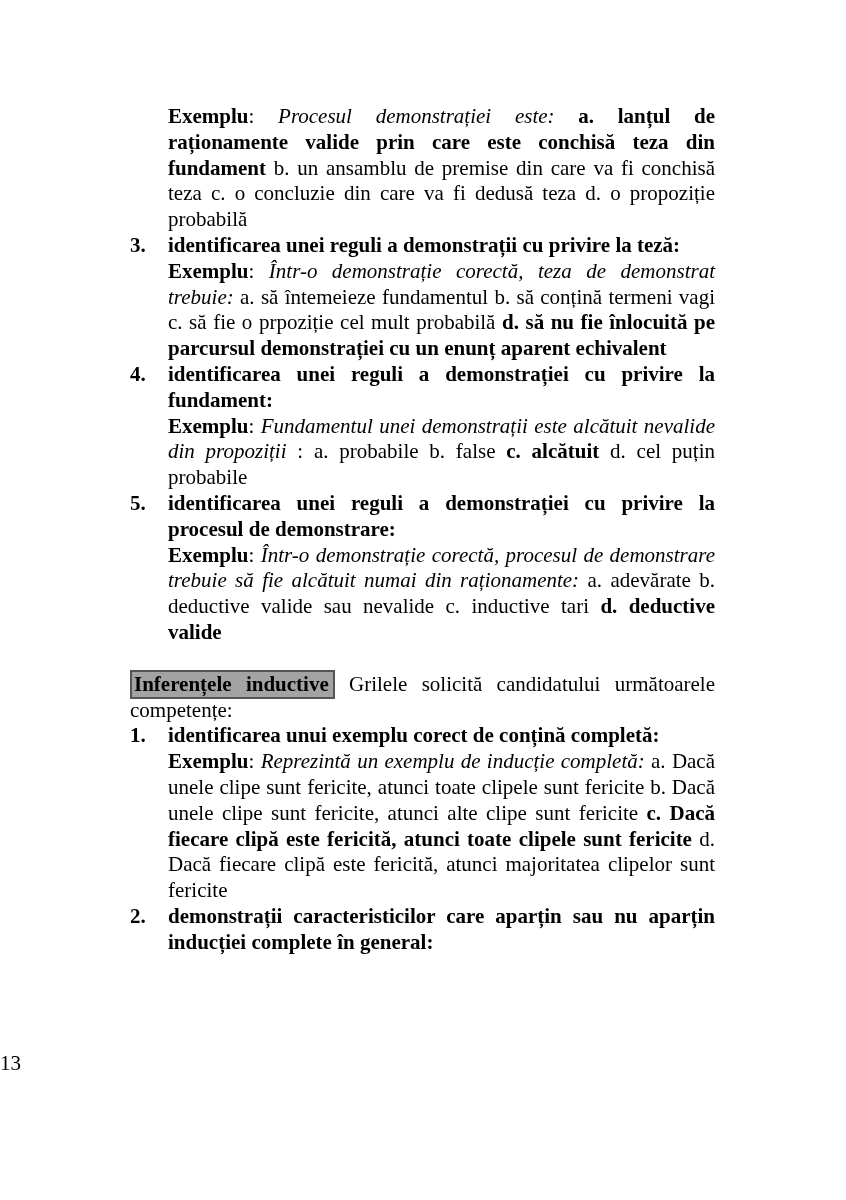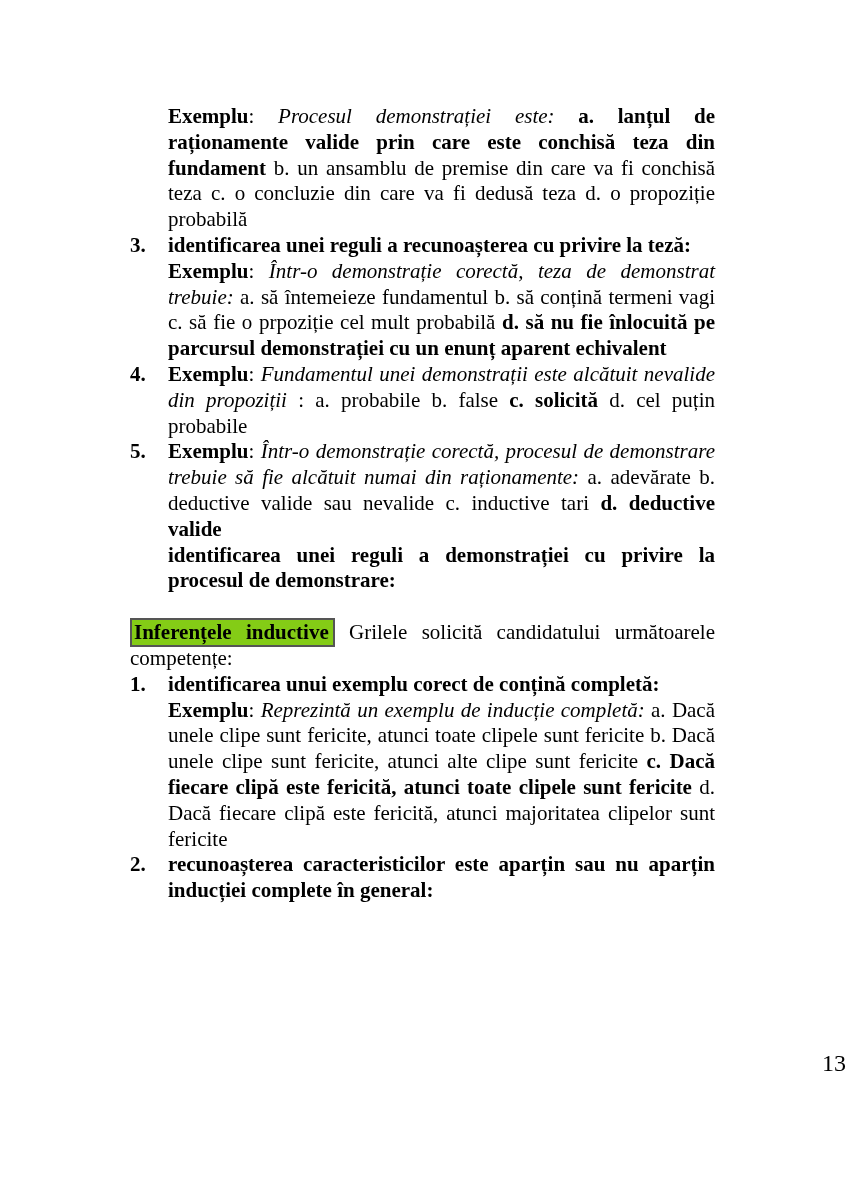--- a/index.html
+++ b/index.html
@@ -46,77 +46,78 @@
     min-width: 0;
   }
   .intro-para {
     margin-top: 26px;
   }
   .run-normal { font-weight: normal; font-style: normal; }
   .run-bold { font-weight: bold; font-style: normal; }
   .run-italic { font-style: italic; font-weight: normal; }
   .run-boxed {
     font-weight: bold;
-    background: #84cc16;
+    background: #a3a3a3;
     border: 2px solid #555555;
     padding: 0 4px 1px 2px;
   }
   .page-number {
     position: absolute;
     left: 0;
     top: 1051px;
     width: 100%;
-    text-align: right;
-    font-size: 24px;
+    text-align: left;
+    font-size: 21px;
   }
 </style>
 </head>
 <body>
 
 <div class="page">
   <div class="content">
 
     <p class="para hang"><span class="run-bold">Exemplu</span><span class="run-normal">: </span><span class="run-italic">Procesul demonstrației este: </span><span class="run-bold">a. lanțul de raționamente valide prin care este conchisă teza din fundament</span><span class="run-normal"> b. un ansamblu de premise din care va fi conchisă teza c. o concluzie din care va fi dedusă teza d. o propoziție probabilă</span></p>
 
     <div class="list-item">
       <span class="list-num">3.</span>
       <div class="list-body">
-        <p class="para"><span class="run-bold">identificarea unei reguli a recunoașterea cu privire la teză:</span></p>
+        <p class="para"><span class="run-bold">identificarea unei reguli a demonstrații cu privire la teză:</span></p>
         <p class="para"><span class="run-bold">Exemplu</span><span class="run-normal">: </span><span class="run-italic">Într-o demonstrație corectă, teza de demonstrat trebuie: </span><span class="run-normal">a. să întemeieze fundamentul b. să conțină termeni vagi c. să fie o prpoziție cel mult probabilă </span><span class="run-bold">d. să nu fie înlocuită pe parcursul demonstrației cu un enunț aparent echivalent</span></p>
       </div>
     </div>
 
     <div class="list-item">
       <span class="list-num">4.</span>
       <div class="list-body">
-        <p class="para"><span class="run-bold">Exemplu</span><span class="run-normal">: </span><span class="run-italic">Fundamentul unei demonstrații este alcătuit nevalide din propoziții</span><span class="run-normal"> : a. probabile b. false </span><span class="run-bold">c. solicită</span><span class="run-normal"> d. cel puțin probabile</span></p>
+        <p class="para"><span class="run-bold">identificarea unei reguli a demonstrației cu privire la fundament:</span></p>
+        <p class="para"><span class="run-bold">Exemplu</span><span class="run-normal">: </span><span class="run-italic">Fundamentul unei demonstrații este alcătuit nevalide din propoziții</span><span class="run-normal"> : a. probabile b. false </span><span class="run-bold">c. alcătuit</span><span class="run-normal"> d. cel puțin probabile</span></p>
       </div>
     </div>
 
     <div class="list-item">
       <span class="list-num">5.</span>
       <div class="list-body">
+        <p class="para"><span class="run-bold">identificarea unei reguli a demonstrației cu privire la procesul de demonstrare:</span></p>
         <p class="para"><span class="run-bold">Exemplu</span><span class="run-normal">: </span><span class="run-italic">Într-o demonstrație corectă, procesul de demonstrare trebuie să fie alcătuit numai din raționamente: </span><span class="run-normal">a. adevărate b. deductive valide sau nevalide c. inductive tari </span><span class="run-bold">d. deductive valide</span></p>
-        <p class="para"><span class="run-bold">identificarea unei reguli a demonstrației cu privire la procesul de demonstrare:</span></p>
       </div>
     </div>
 
     <p class="para intro-para"><span class="run-boxed">Inferențele inductive</span><span class="run-normal"> Grilele solicită candidatului următoarele competențe:</span></p>
 
     <div class="list-item">
       <span class="list-num">1.</span>
       <div class="list-body">
         <p class="para"><span class="run-bold">identificarea unui exemplu corect de conțină completă:</span></p>
         <p class="para"><span class="run-bold">Exemplu</span><span class="run-normal">: </span><span class="run-italic">Reprezintă un exemplu de inducție completă: </span><span class="run-normal">a. Dacă unele clipe sunt fericite, atunci toate clipele sunt fericite b. Dacă unele clipe sunt fericite, atunci alte clipe sunt fericite </span><span class="run-bold">c. Dacă fiecare clipă este fericită, atunci toate clipele sunt fericite</span><span class="run-normal"> d. Dacă fiecare clipă este fericită, atunci majoritatea clipelor sunt fericite</span></p>
       </div>
     </div>
 
     <div class="list-item">
       <span class="list-num">2.</span>
       <div class="list-body">
-        <p class="para"><span class="run-bold">recunoașterea caracteristicilor este aparțin sau nu aparțin inducției complete în general:</span></p>
+        <p class="para"><span class="run-bold">demonstrații caracteristicilor care aparțin sau nu aparțin inducției complete în general:</span></p>
       </div>
     </div>
 
   </div>
 
   <div class="page-number">13</div>
 </div>
 
 </body></html>

